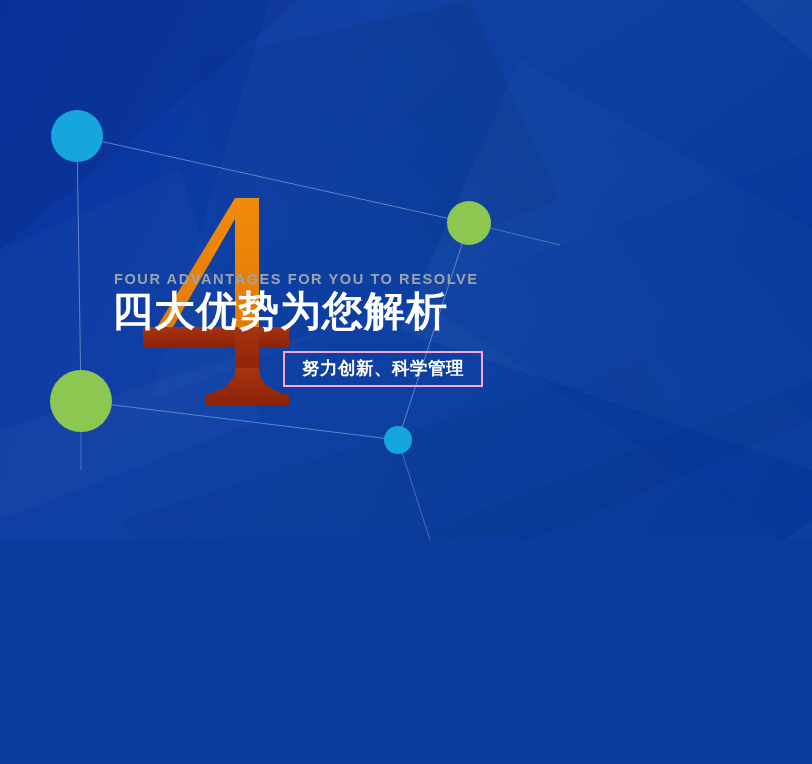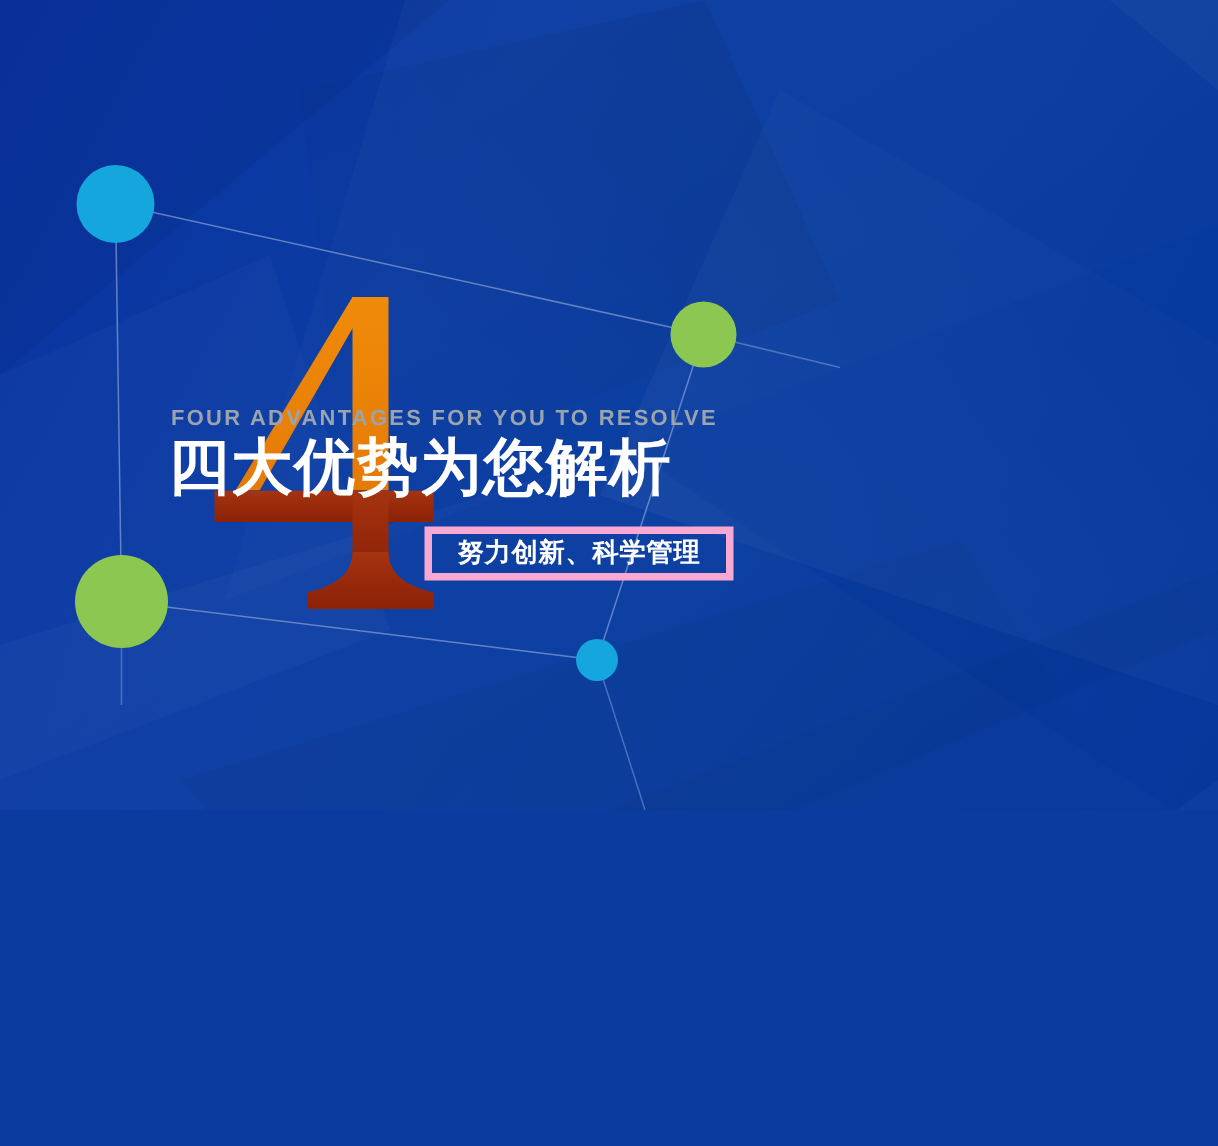--- a/index.html
+++ b/index.html
@@ -85,21 +85,21 @@
     color: #ffffff;
     letter-spacing: 1px;
     white-space: nowrap;
     line-height: 1.08;
   }
 
   .tagline-box {
     position: absolute;
     left: 283px;
     top: 351px;
-    border: 5px solid #f9a8d4;
+    border: 2px solid #f9a8d4;
     padding: 8px 17px 9px 17px;
     box-sizing: border-box;
     height: 36px;
     display: flex;
     align-items: center;
   }
   .tagline-text {
     font-size: 17.5px;
     font-weight: 700;
     color: #ffffff;

